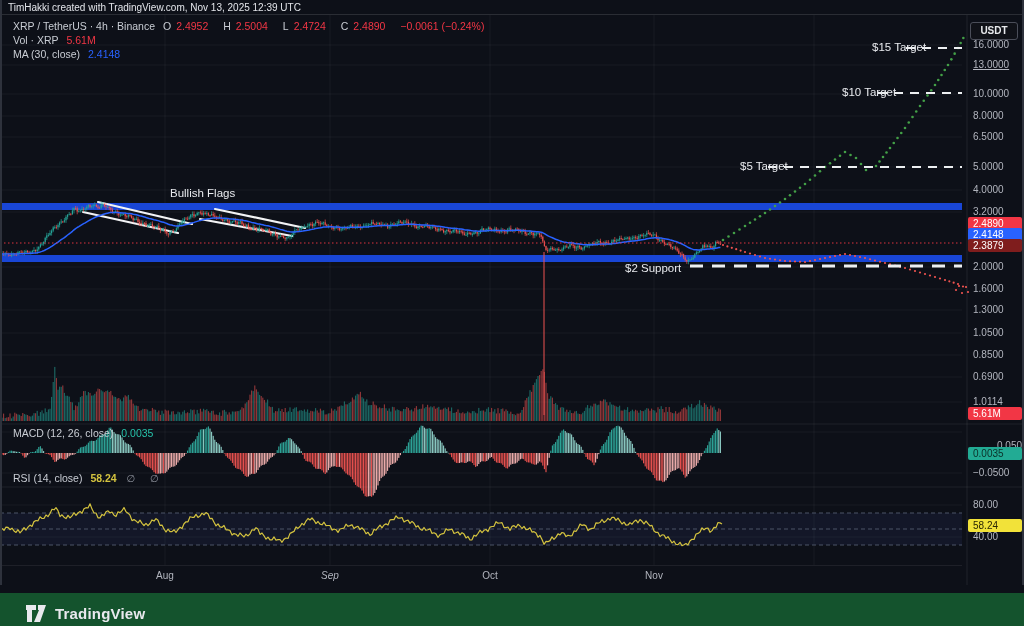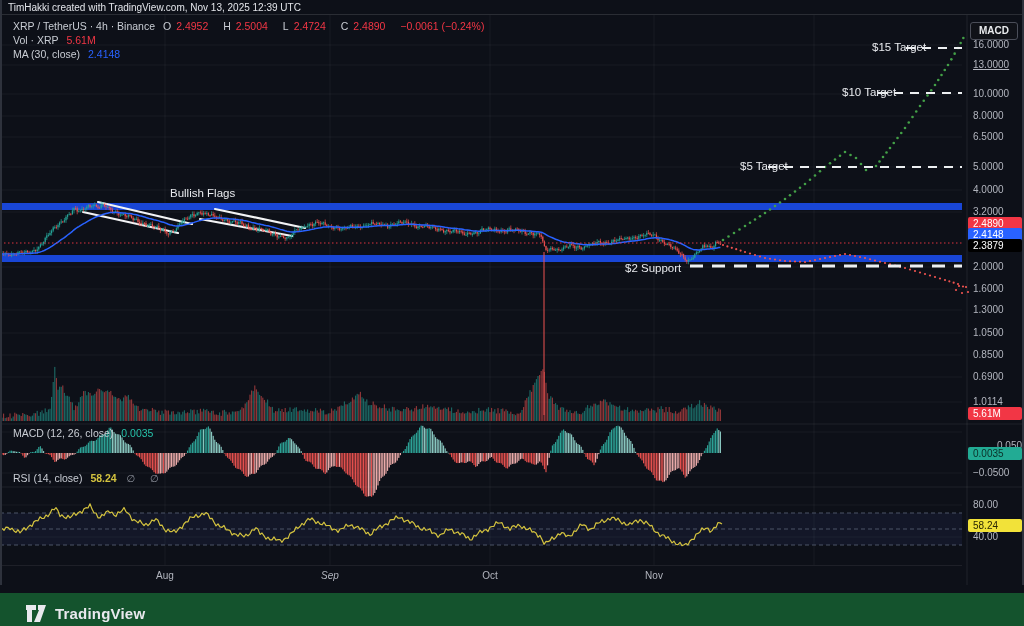--- a/index.html
+++ b/index.html
@@ -2036,21 +2036,21 @@
       <span class="slash-icons">∅ ∅</span>
     </div>
 
     <div class="anno" id="anno-flags">Bullish Flags</div>
     <div class="anno" id="anno-t15">$15 Target</div>
     <div class="anno" id="anno-t10">$10 Target</div>
     <div class="anno" id="anno-t5">$5 Target</div>
     <div class="anno" id="anno-s2">$2 Support</div>
 
     <div class="price-axis" id="price-axis">
-      <div class="usdt-btn">MACD</div>
+      <div class="usdt-btn">USDT</div>
     <div class="tick" style="top: 39px;">16.0000</div>
         <div class="tick" style="top: 59px; text-decoration: underline;">13.0000</div>
         <div class="tick" style="top: 88px;">10.0000</div>
         <div class="tick" style="top: 110px;">8.0000</div>
         <div class="tick" style="top: 131px;">6.5000</div>
         <div class="tick" style="top: 161px;">5.0000</div>
         <div class="tick" style="top: 184px;">4.0000</div>
         <div class="tick" style="top: 206px;">3.2000</div>
         <div class="tick" style="top: 261px;">2.0000</div>
         <div class="tick" style="top: 283px;">1.6000</div>
@@ -2058,21 +2058,21 @@
         <div class="tick" style="top: 327px;">1.0500</div>
         <div class="tick" style="top: 349px;">0.8500</div>
         <div class="tick" style="top: 371px;">0.6900</div>
         <div class="tick" style="top: 396px;">1.0114</div>
         <div class="tick" style="top: 440px; padding-left: 24px;">0.0500</div>
         <div class="tick" style="top: 467px;">−0.0500</div>
         <div class="tick" style="top: 499px;">80.00</div>
         <div class="tick" style="top: 531px;">40.00</div>
         <div class="badge" style="top: 216.5px; background: rgb(242, 54, 69); color: rgb(255, 255, 255);">2.4890</div>
         <div class="badge" style="top: 227.5px; background: rgb(41, 98, 255); color: rgb(255, 255, 255);">2.4148</div>
-        <div class="badge" style="top: 238.5px; background: #000000; color: rgb(255, 255, 255);">2.3879</div>
+        <div class="badge" style="top: 238.5px; background: #7f1d1d; color: rgb(255, 255, 255);">2.3879</div>
         <div class="badge" style="top: 406.5px; background: rgb(242, 54, 69); color: rgb(255, 255, 255);">5.61M</div>
         <div class="badge" style="top: 446.5px; background: rgb(34, 171, 148); color: rgb(11, 47, 40);">0.0035</div>
         <div class="badge" style="top: 518.5px; background: rgb(242, 226, 57); color: rgb(43, 39, 4);">58.24</div>
       </div>
 
     <div class="date-axis" id="date-axis">
         <div class="month" style="left: 165px;">Aug</div>
         <div class="month" style="left: 330px; font-style: italic;">Sep</div>
         <div class="month" style="left: 490px;">Oct</div>
         <div class="month" style="left: 654px;">Nov</div>

